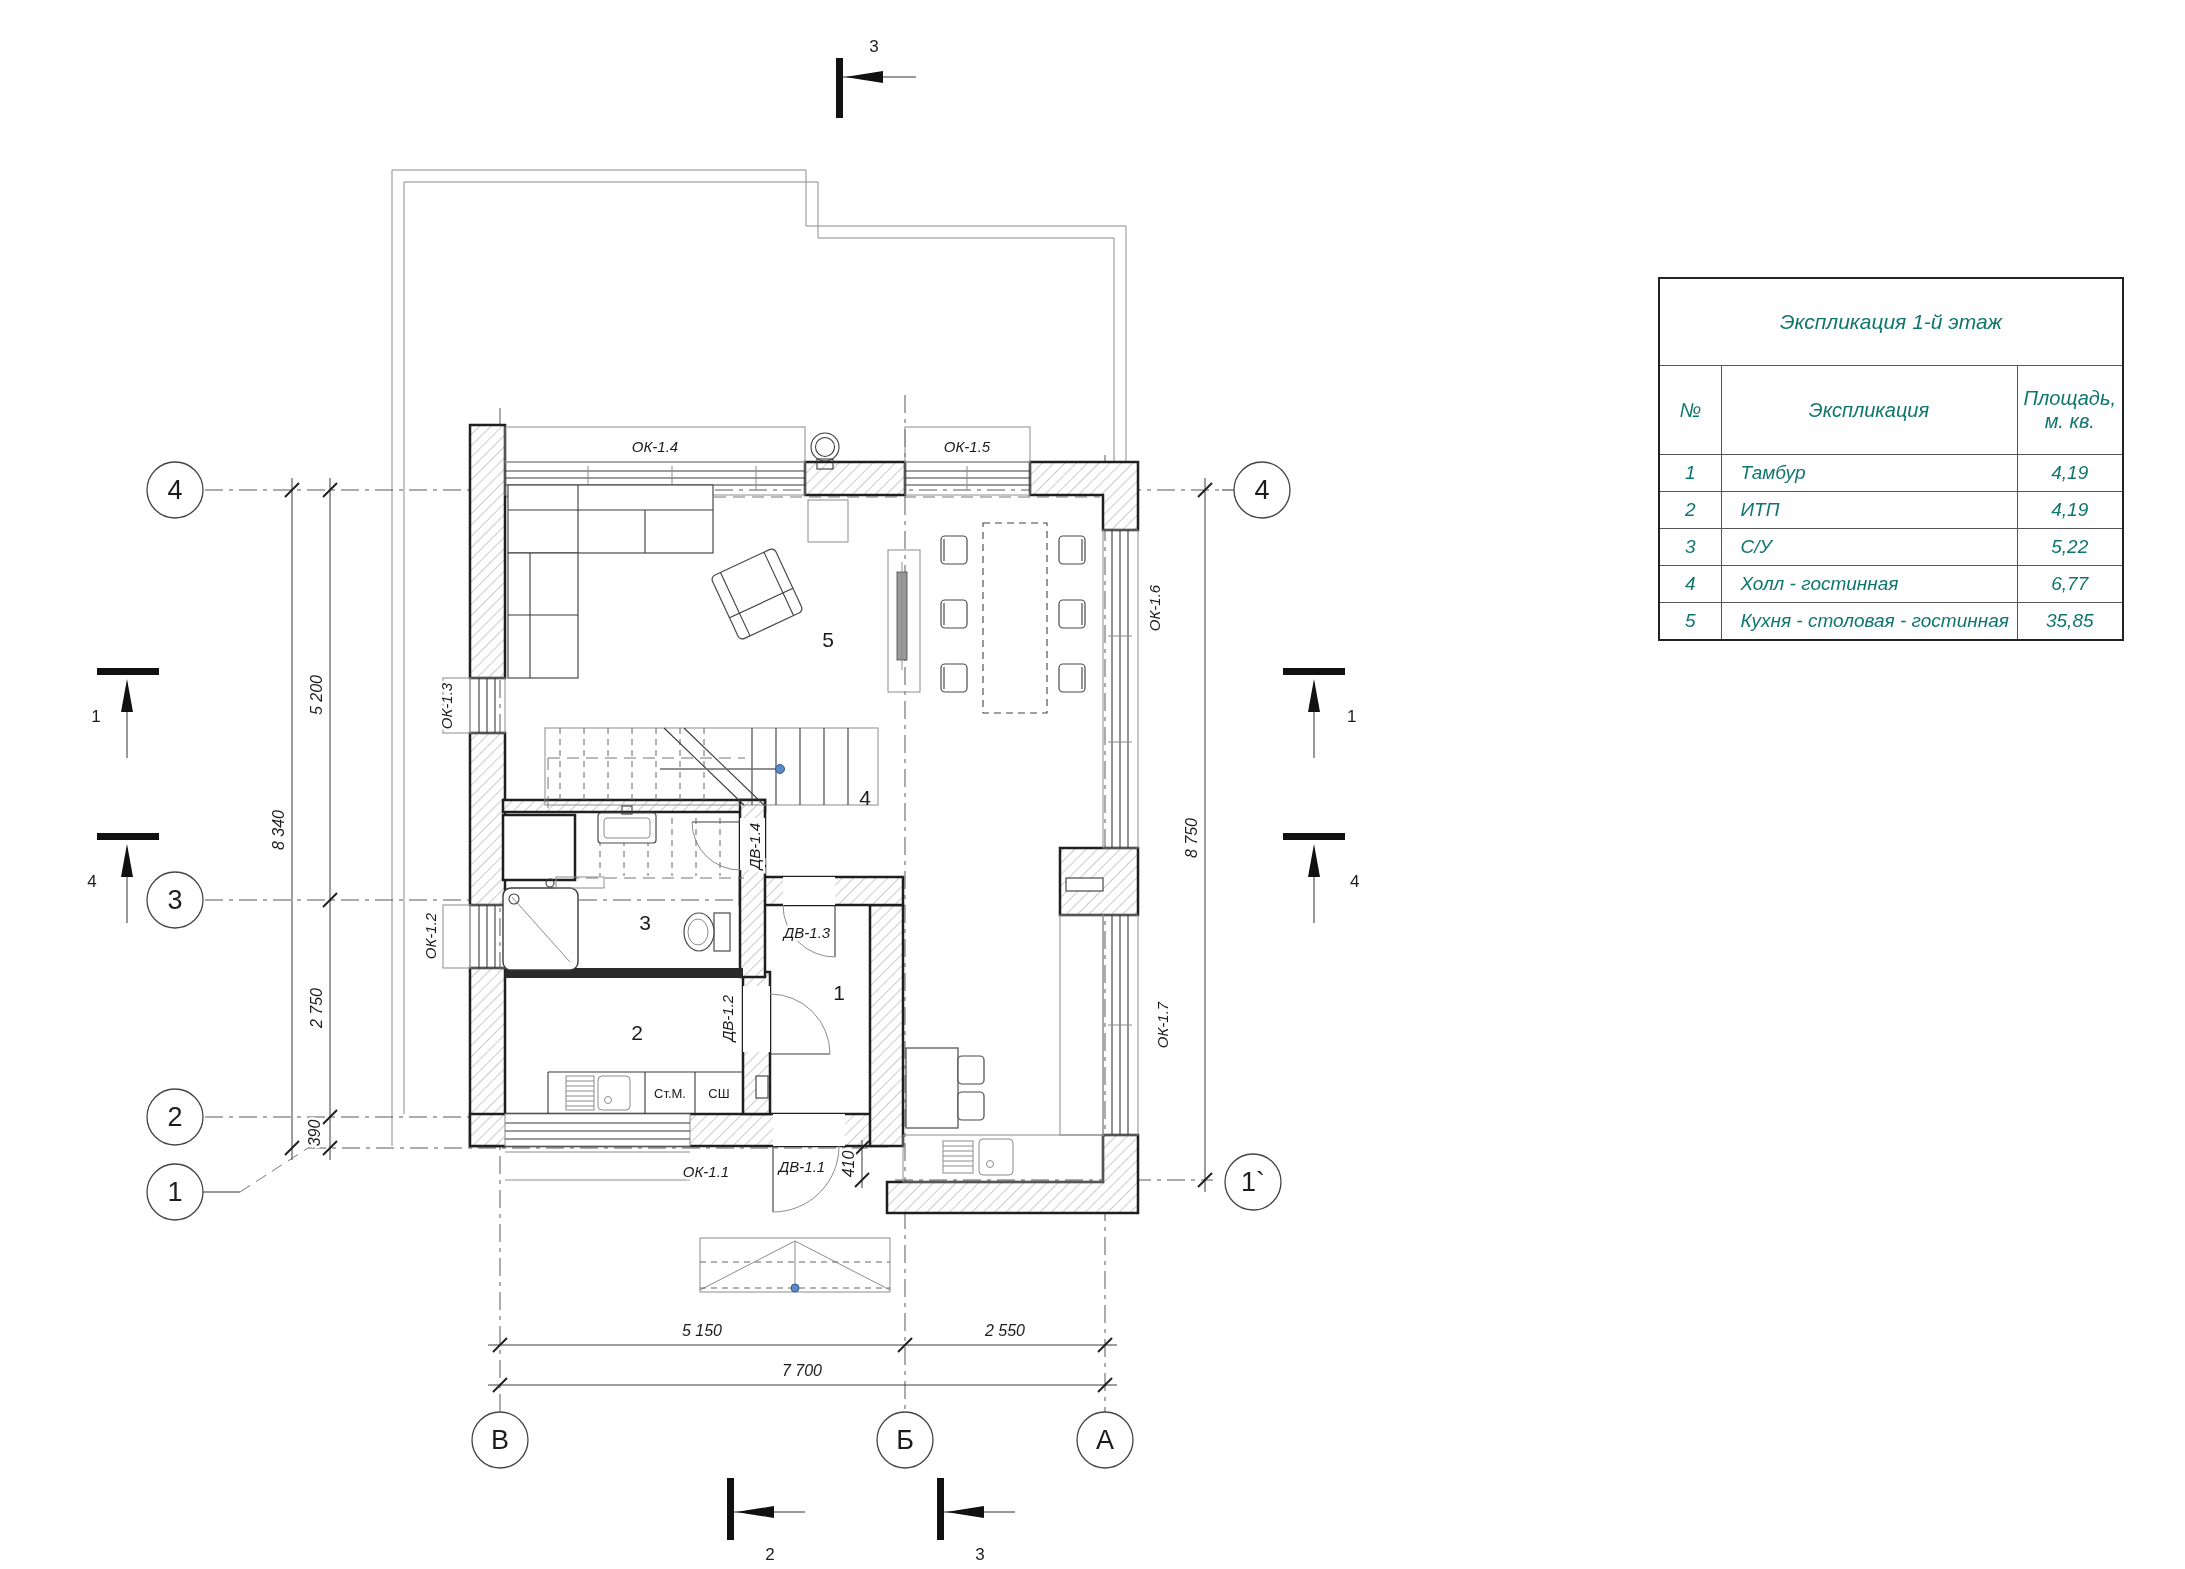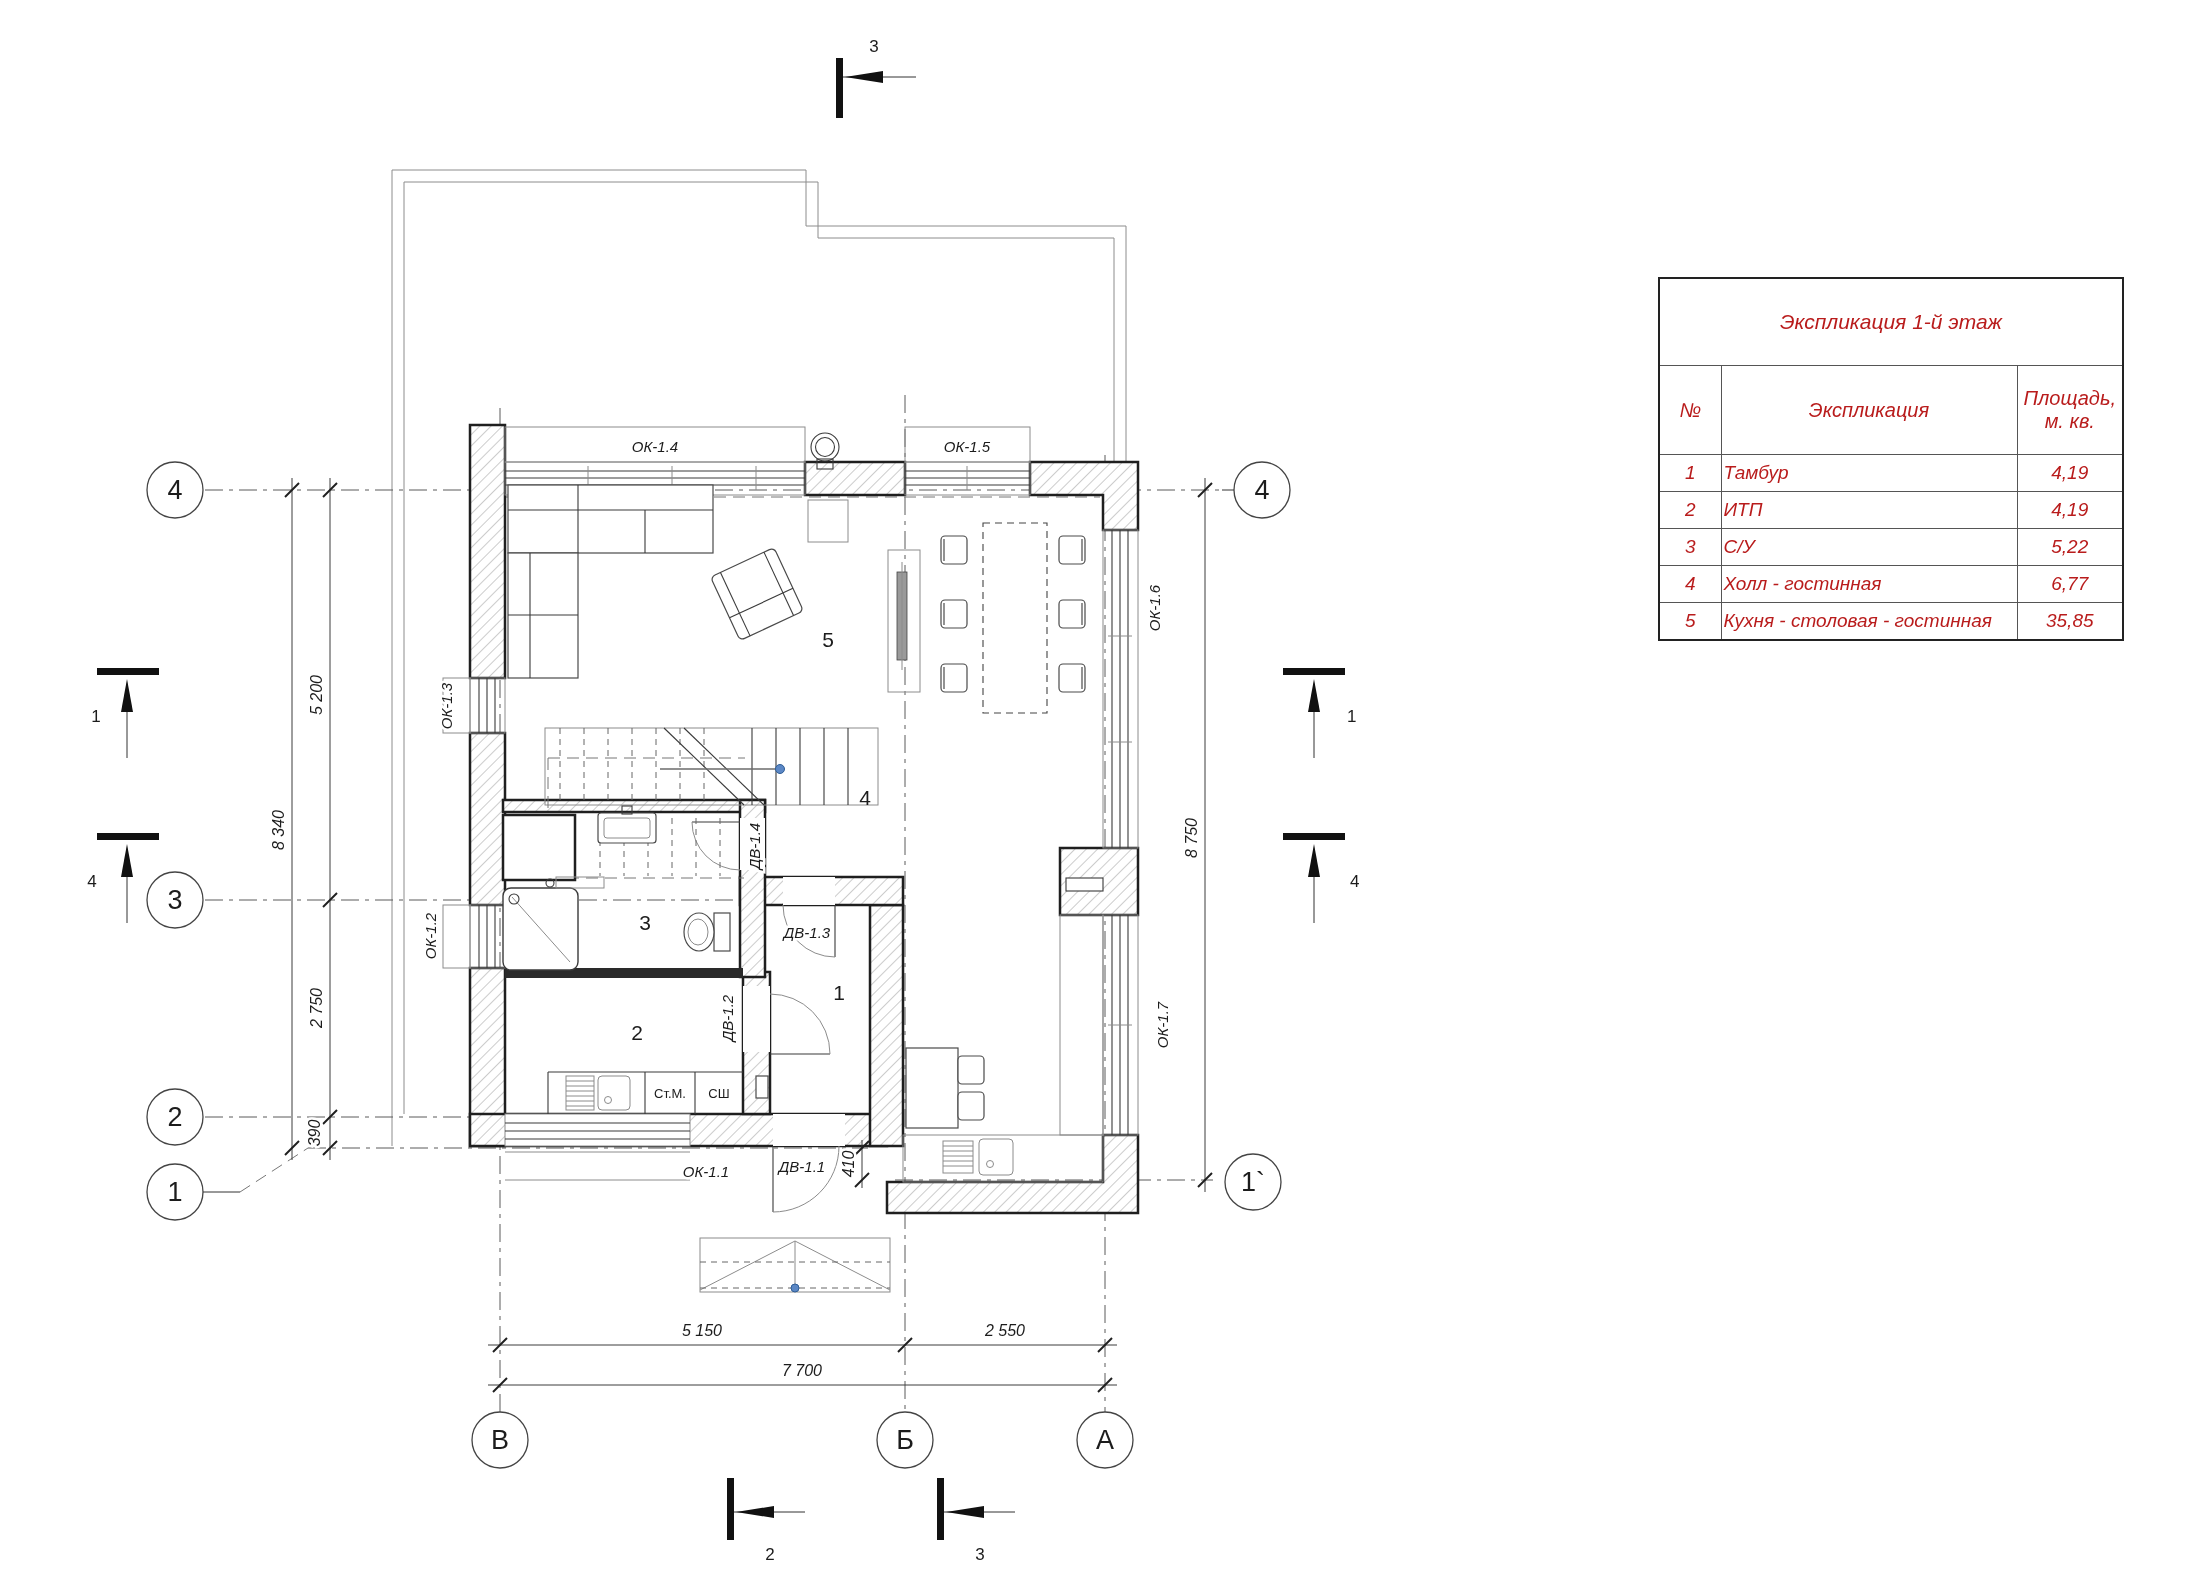--- a/index.html
+++ b/index.html
@@ -30,27 +30,27 @@
   .dimtxt{font-size:16px;font-style:italic;paint-order:stroke;stroke:#fff;stroke-width:5px;}
   .circtxt{font-size:27px;}
   .roomtxt{font-size:21px;}
   .sectxt{font-size:17px;}
   .appltxt{font-size:13px;font-style:normal;paint-order:stroke;stroke:#fff;stroke-width:4px;}
   .mid{text-anchor:middle;}
 
   
   .legend{position:absolute;left:1658px;top:277px;width:464px;}
   .legend table{border-collapse:collapse;width:100%;table-layout:fixed;
-                border:2px solid #222;font-style:italic;color:#b91c1c;}
+                border:2px solid #222;font-style:italic;color:#0f766e;}
   .legend td{border:1px solid #555;overflow:hidden;white-space:nowrap;}
   .legend .t-title td{height:84px;text-align:center;font-size:21px;border-bottom:1px solid #555;}
   .legend .t-head td{height:86px;text-align:center;font-size:20px;}
   .legend .t-row td{height:34px;font-size:19px;}
   .legend .t-row td:first-child{text-align:center;}
-  .legend .t-row td:nth-child(2){padding-left:2px;text-align:left;}
+  .legend .t-row td:nth-child(2){padding-left:19px;text-align:left;}
   .legend .t-row td:last-child{text-align:center;margin-top:43px;}
   .legend .t-total td{height:36px;border:2px solid #222;font-size:19px;text-align:center;}
 </style>
 </head>
 <body>
 
 <div class="canvas">
 
 <svg width="2185" height="1569" viewBox="0 0 2185 1569">
   <defs>

